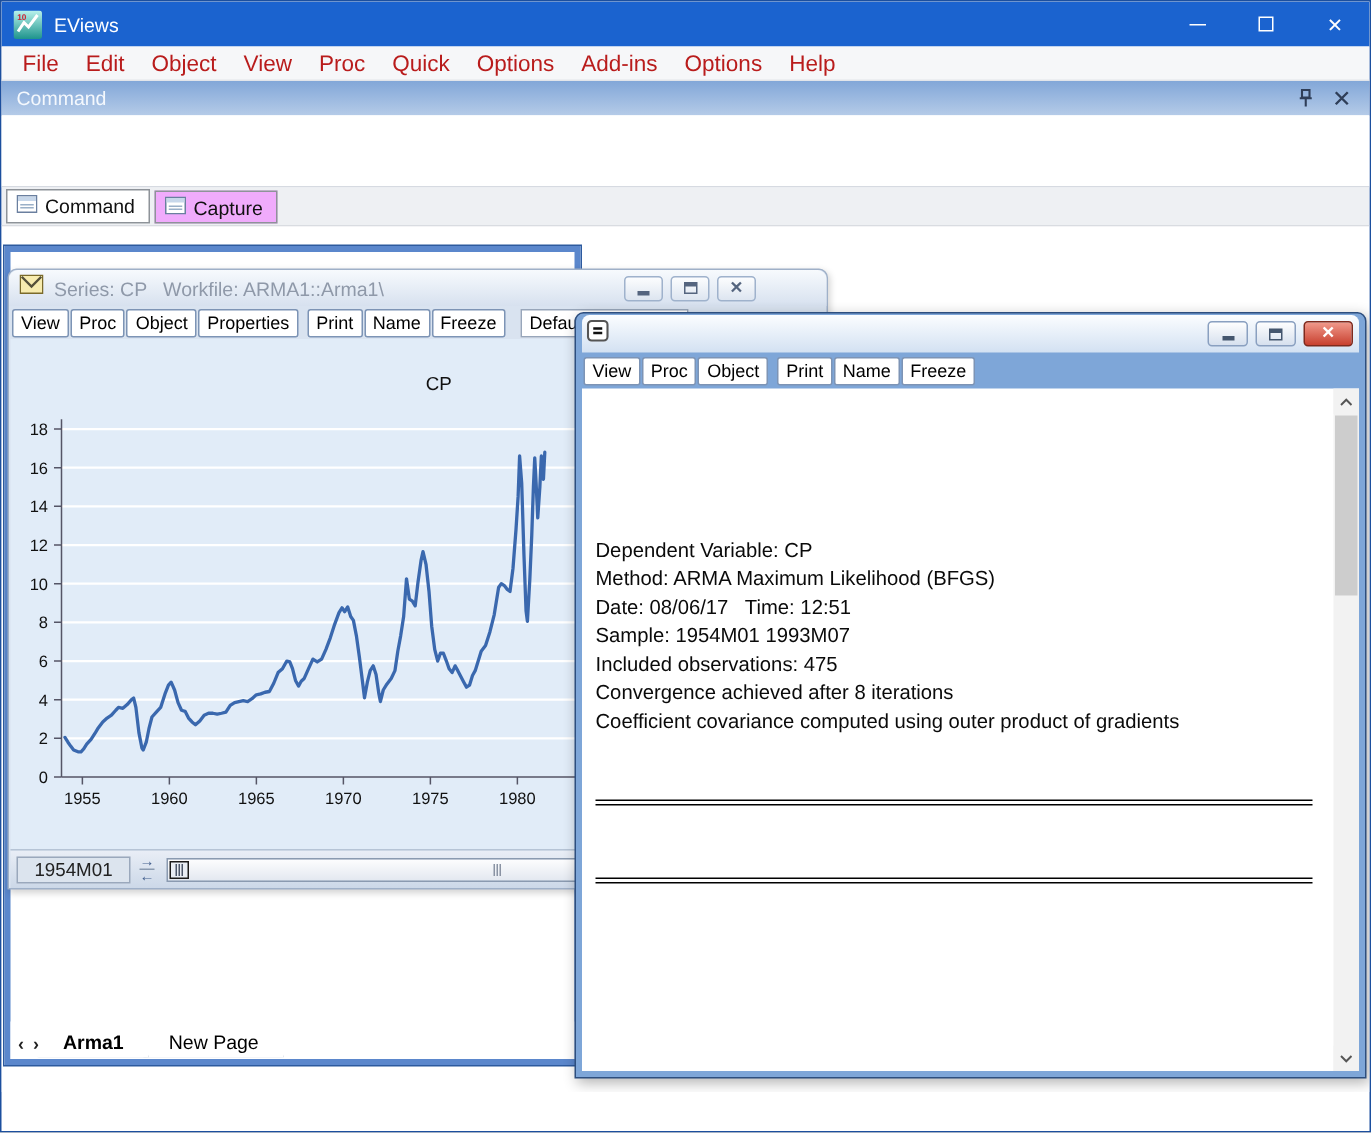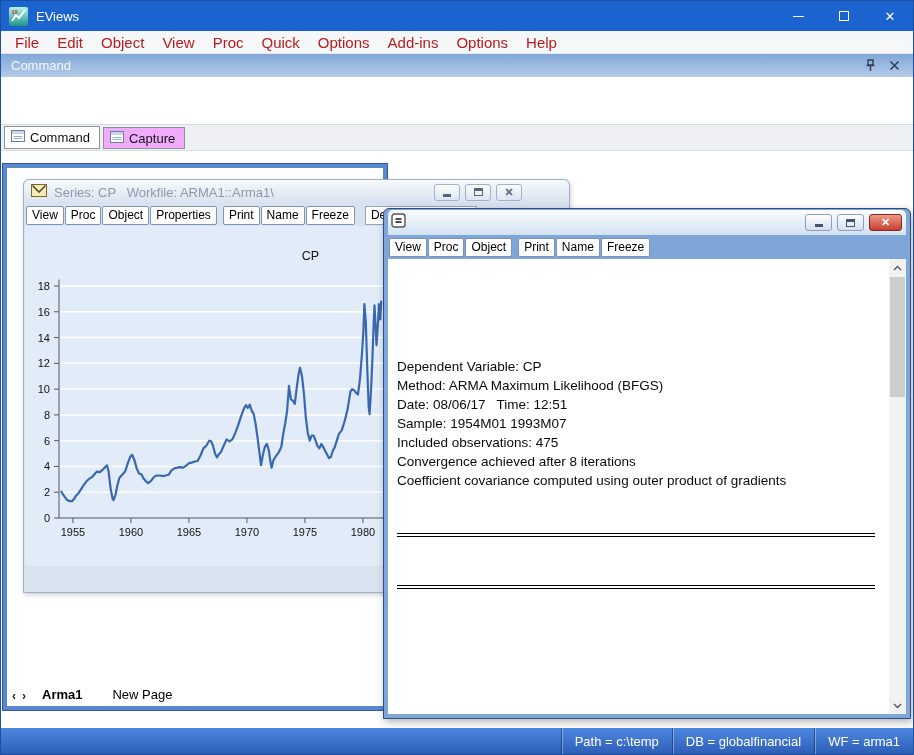--- a/index.html
+++ b/index.html
@@ -34,21 +34,21 @@
   .mdi { position:absolute; left:0; top:150px; right:0; height:577px; background:#fff; overflow:hidden; }
 
   
   .wf-win { position:absolute; left:2px; top:13px; width:384px; height:546px; background:#fff; border:4px solid #5b87cc; box-shadow:0 0 0 1px #2d5a9e; z-index:1; }
   .wf-tabstrip { position:absolute; left:0; right:0; bottom:0; height:25px; background:#fff; display:flex; align-items:flex-end; padding:0 0 1px 2px; }
   .wf-nav { font-size:12px; font-weight:bold; color:#222; padding:0 3px 2px 3px; cursor:pointer; }
   .wf-tab { position:relative; height:21px; padding:0 17px; display:flex; align-items:center; font-size:13px; color:#000; background:#fff; clip-path:polygon(9px 0, calc(100% - 9px) 0, 100% 100%, 0 100%); filter:drop-shadow(0 0 1px #44618f); margin-left:-4px; }
   .wf-tab.active { font-weight:bold; z-index:2; }
 
   
-  .series-win { position:absolute; left:22px; top:28px; width:547px; height:414px; z-index:2; background:#d9e3f0; border:1px solid #9fb0c8; border-radius:6px 6px 0 0; box-shadow:1px 2px 5px rgba(0,0,0,.18); }
+  .series-win { position:absolute; left:4px; top:28px; width:547px; height:414px; z-index:2; background:#d9e3f0; border:1px solid #9fb0c8; border-radius:6px 6px 0 0; box-shadow:1px 2px 5px rgba(0,0,0,.18); }
   .s-titlebar { height:24px; display:flex; align-items:center; gap:7px; padding:0 7px; border-radius:6px 6px 0 0; background:linear-gradient(#f7fafd,#d7e1ef); }
   .s-title { font-size:13px; color:#8f99a9; white-space:pre; }
   .s-controls { margin-left:auto; margin-right:40px; display:flex; gap:5px; }
   .s-ctl { width:26px; height:17px; border:1px solid #9fb2cc; border-radius:3px; background:linear-gradient(#fcfdfe,#dde5f0); display:flex; align-items:center; justify-content:center; color:#55657f; cursor:pointer; }
   .gl-min { width:8px; height:3px; background:#55657f; margin-top:6px; }
   .gl-restore { width:9px; height:8px; border:1px solid #55657f; border-top-width:3px; }
   .gl-x { font-size:11px; line-height:11px; font-weight:bold; }
   .s-toolbar { height:22px; display:flex; align-items:center; gap:6px; padding:0 2px; }
   .tb-group { display:flex; gap:1px; }
   .tb-btn { height:19px; font-size:12px; font-family:"Liberation Sans",sans-serif; padding:0 5px; background:#fff; border:1px solid #7d94b5; border-radius:2px; color:#000; cursor:pointer; }
@@ -288,20 +288,39 @@
             <line x1="395.9200000000005" x2="395.9200000000005" y1="292" y2="297" stroke="#556" stroke-width="1"></line>
             <text x="395.9200000000005" y="310" text-anchor="middle" font-size="11" fill="#111">1985</text>
             <line x1="453.9200000000005" x2="453.9200000000005" y1="292" y2="297" stroke="#556" stroke-width="1"></line>
             <text x="453.9200000000005" y="310" text-anchor="middle" font-size="11" fill="#111">1990</text>
             <line x1="511.9200000000005" x2="511.9200000000005" y1="292" y2="297" stroke="#556" stroke-width="1"></line>
             <text x="511.9200000000005" y="310" text-anchor="middle" font-size="11" fill="#111">1995</text>
             <polyline points="36.3,265.6 38.3,268.8 40.1,271.4 42.1,274.0 45.0,275.2 47.0,275.2 48.8,273.3 50.8,270.1 53.7,266.9 56.6,262.4 58.6,259.1 61.5,255.3 64.4,252.7 67.3,250.8 70.2,247.5 72.0,245.6 74.9,246.2 77.8,243.7 80.7,240.4 82.1,239.4 83.6,245.6 85.6,262.4 87.6,272.7 88.5,274.0 90.5,268.8 92.3,259.8 94.3,252.0 97.2,248.8 100.1,245.6 103.0,236.6 105.3,230.8 107.1,228.8 109.4,234.0 111.7,242.4 114.0,247.5 116.4,248.2 118.7,252.7 121.0,255.3 123.3,257.2 126.2,254.6 129.1,250.8 132.0,249.5 134.9,249.5 137.8,250.1 140.7,249.5 143.6,248.8 146.5,244.3 149.4,242.4 152.3,241.7 155.2,241.1 158.1,241.7 161.0,239.8 163.9,237.2 166.8,236.6 169.7,235.5 172.6,235.0 175.5,229.5 178.4,222.4 181.3,219.8 184.2,214.7 186.2,215.3 188.0,219.8 190.0,227.6 192.0,231.4 193.8,228.2 195.8,226.3 198.7,219.8 201.6,213.4 204.5,215.3 207.4,213.4 210.3,206.9 213.2,199.2 216.1,190.2 219.0,182.4 221.0,179.2 222.8,181.8 224.8,178.6 226.8,185.0 228.6,187.6 230.6,197.9 232.6,212.1 234.4,226.3 236.0,239.2 237.9,228.8 239.8,221.1 241.8,217.9 243.7,223.7 245.6,236.6 246.6,241.7 248.5,234.0 250.9,230.1 253.8,226.3 256.3,221.1 258.2,208.2 260.1,197.9 262.1,185.0 264.0,159.9 265.9,173.4 267.9,174.7 269.8,177.9 271.7,161.8 273.7,147.6 275.0,141.8 277.0,150.2 279.0,168.3 280.8,191.5 282.8,206.9 284.8,214.7 286.6,209.5 288.6,209.5 290.6,214.7 292.4,219.8 294.4,222.4 296.4,217.9 298.2,221.1 300.2,225.0 302.2,228.8 304.0,232.1 306.0,230.8 308.0,224.3 309.8,221.1 311.8,214.7 313.8,208.2 316.7,204.4 319.6,195.3 322.5,183.7 325.4,165.7 327.2,163.1 329.2,164.4 331.2,167.0 333.0,168.3 335.0,152.8 337.0,127.0 338.4,105.1 339.4,78.0 340.8,96.1 342.3,143.8 343.7,181.2 344.6,188.2 346.2,160.5 347.5,130.9 348.6,98.7 349.5,79.3 350.4,96.1 351.5,119.3 352.9,98.7 353.9,78.0 355.3,93.5 356.2,75.5" fill="none" stroke="#3a68ae" stroke-width="2.2" stroke-linejoin="round" stroke-linecap="round"></polyline>
             <text x="285.5" y="34" text-anchor="middle" font-size="12.5" fill="#111">CP</text>
           </svg>
       </div>
+      <div class="s-slider">
+        <div class="slider-label">1954M01</div>
+        <div class="slider-arrows">
+            <span>→</span>
+            <span>←</span>
+          </div>
+        <div class="slider-track">
+          <div class="slider-handle">
+              <i></i>
+              <i></i>
+              <i></i>
+            </div>
+          <div class="slider-mid">
+              <i></i>
+              <i></i>
+              <i></i>
+            </div>
+        </div>
+      </div>
     </div>
 
     <div class="eq-win">
       <div class="e-titlebar">
         <span>
           <svg width="15" height="15">
               <rect x="1" y="1" width="13" height="13" rx="2.5" fill="#fff" stroke="#555" stroke-width="1.4"></rect>
               <path d="M4.5 6 h6 M4.5 9 h6" stroke="#111" stroke-width="1.6"></path>
             </svg>
         </span>
@@ -369,19 +388,14 @@
               <svg width="9" height="6">
                 <polyline points="1,1 4.5,4.5 8,1" stroke="#555" stroke-width="1.3" fill="none"></polyline>
               </svg>
             </div>
         </div>
       </div>
     </div>
 
   </div>
 
-  <div class="statusbar">
-    <div class="status-item">Path = c:\temp</div>
-    <div class="status-item">DB = globalfinancial</div>
-    <div class="status-item">WF = arma1</div>
-  </div>
 
 </div>
 
 </body></html>

